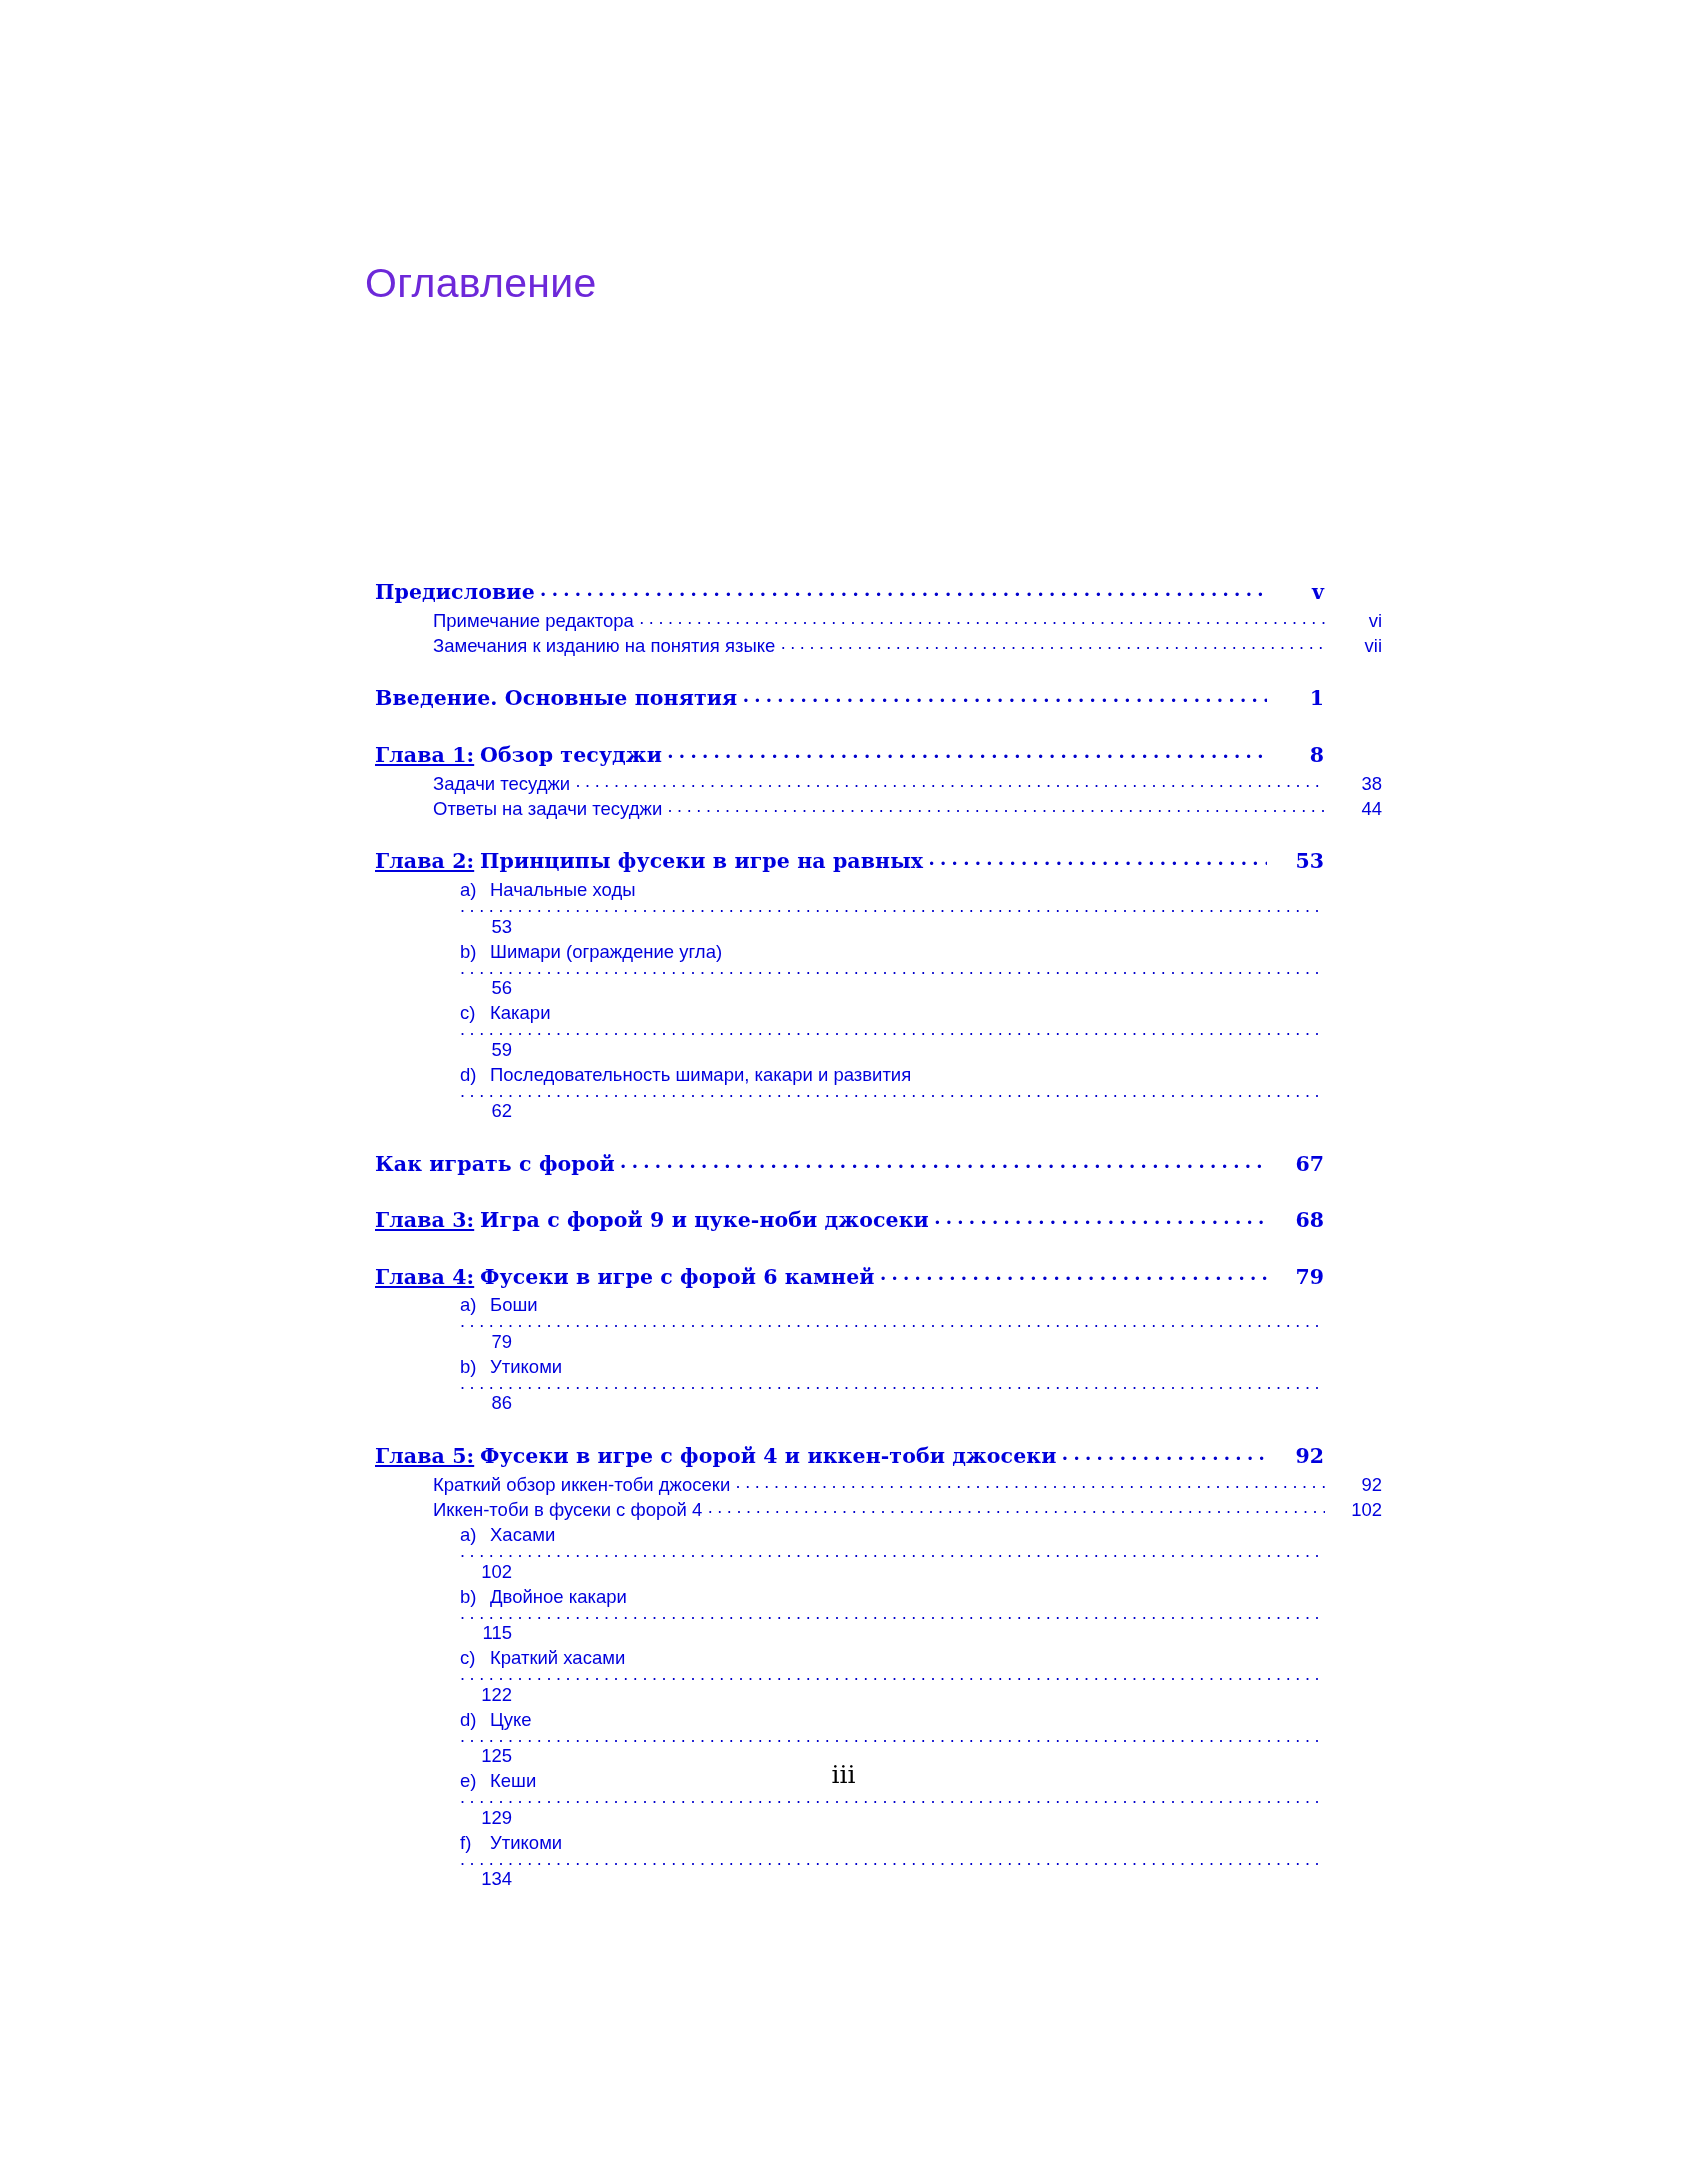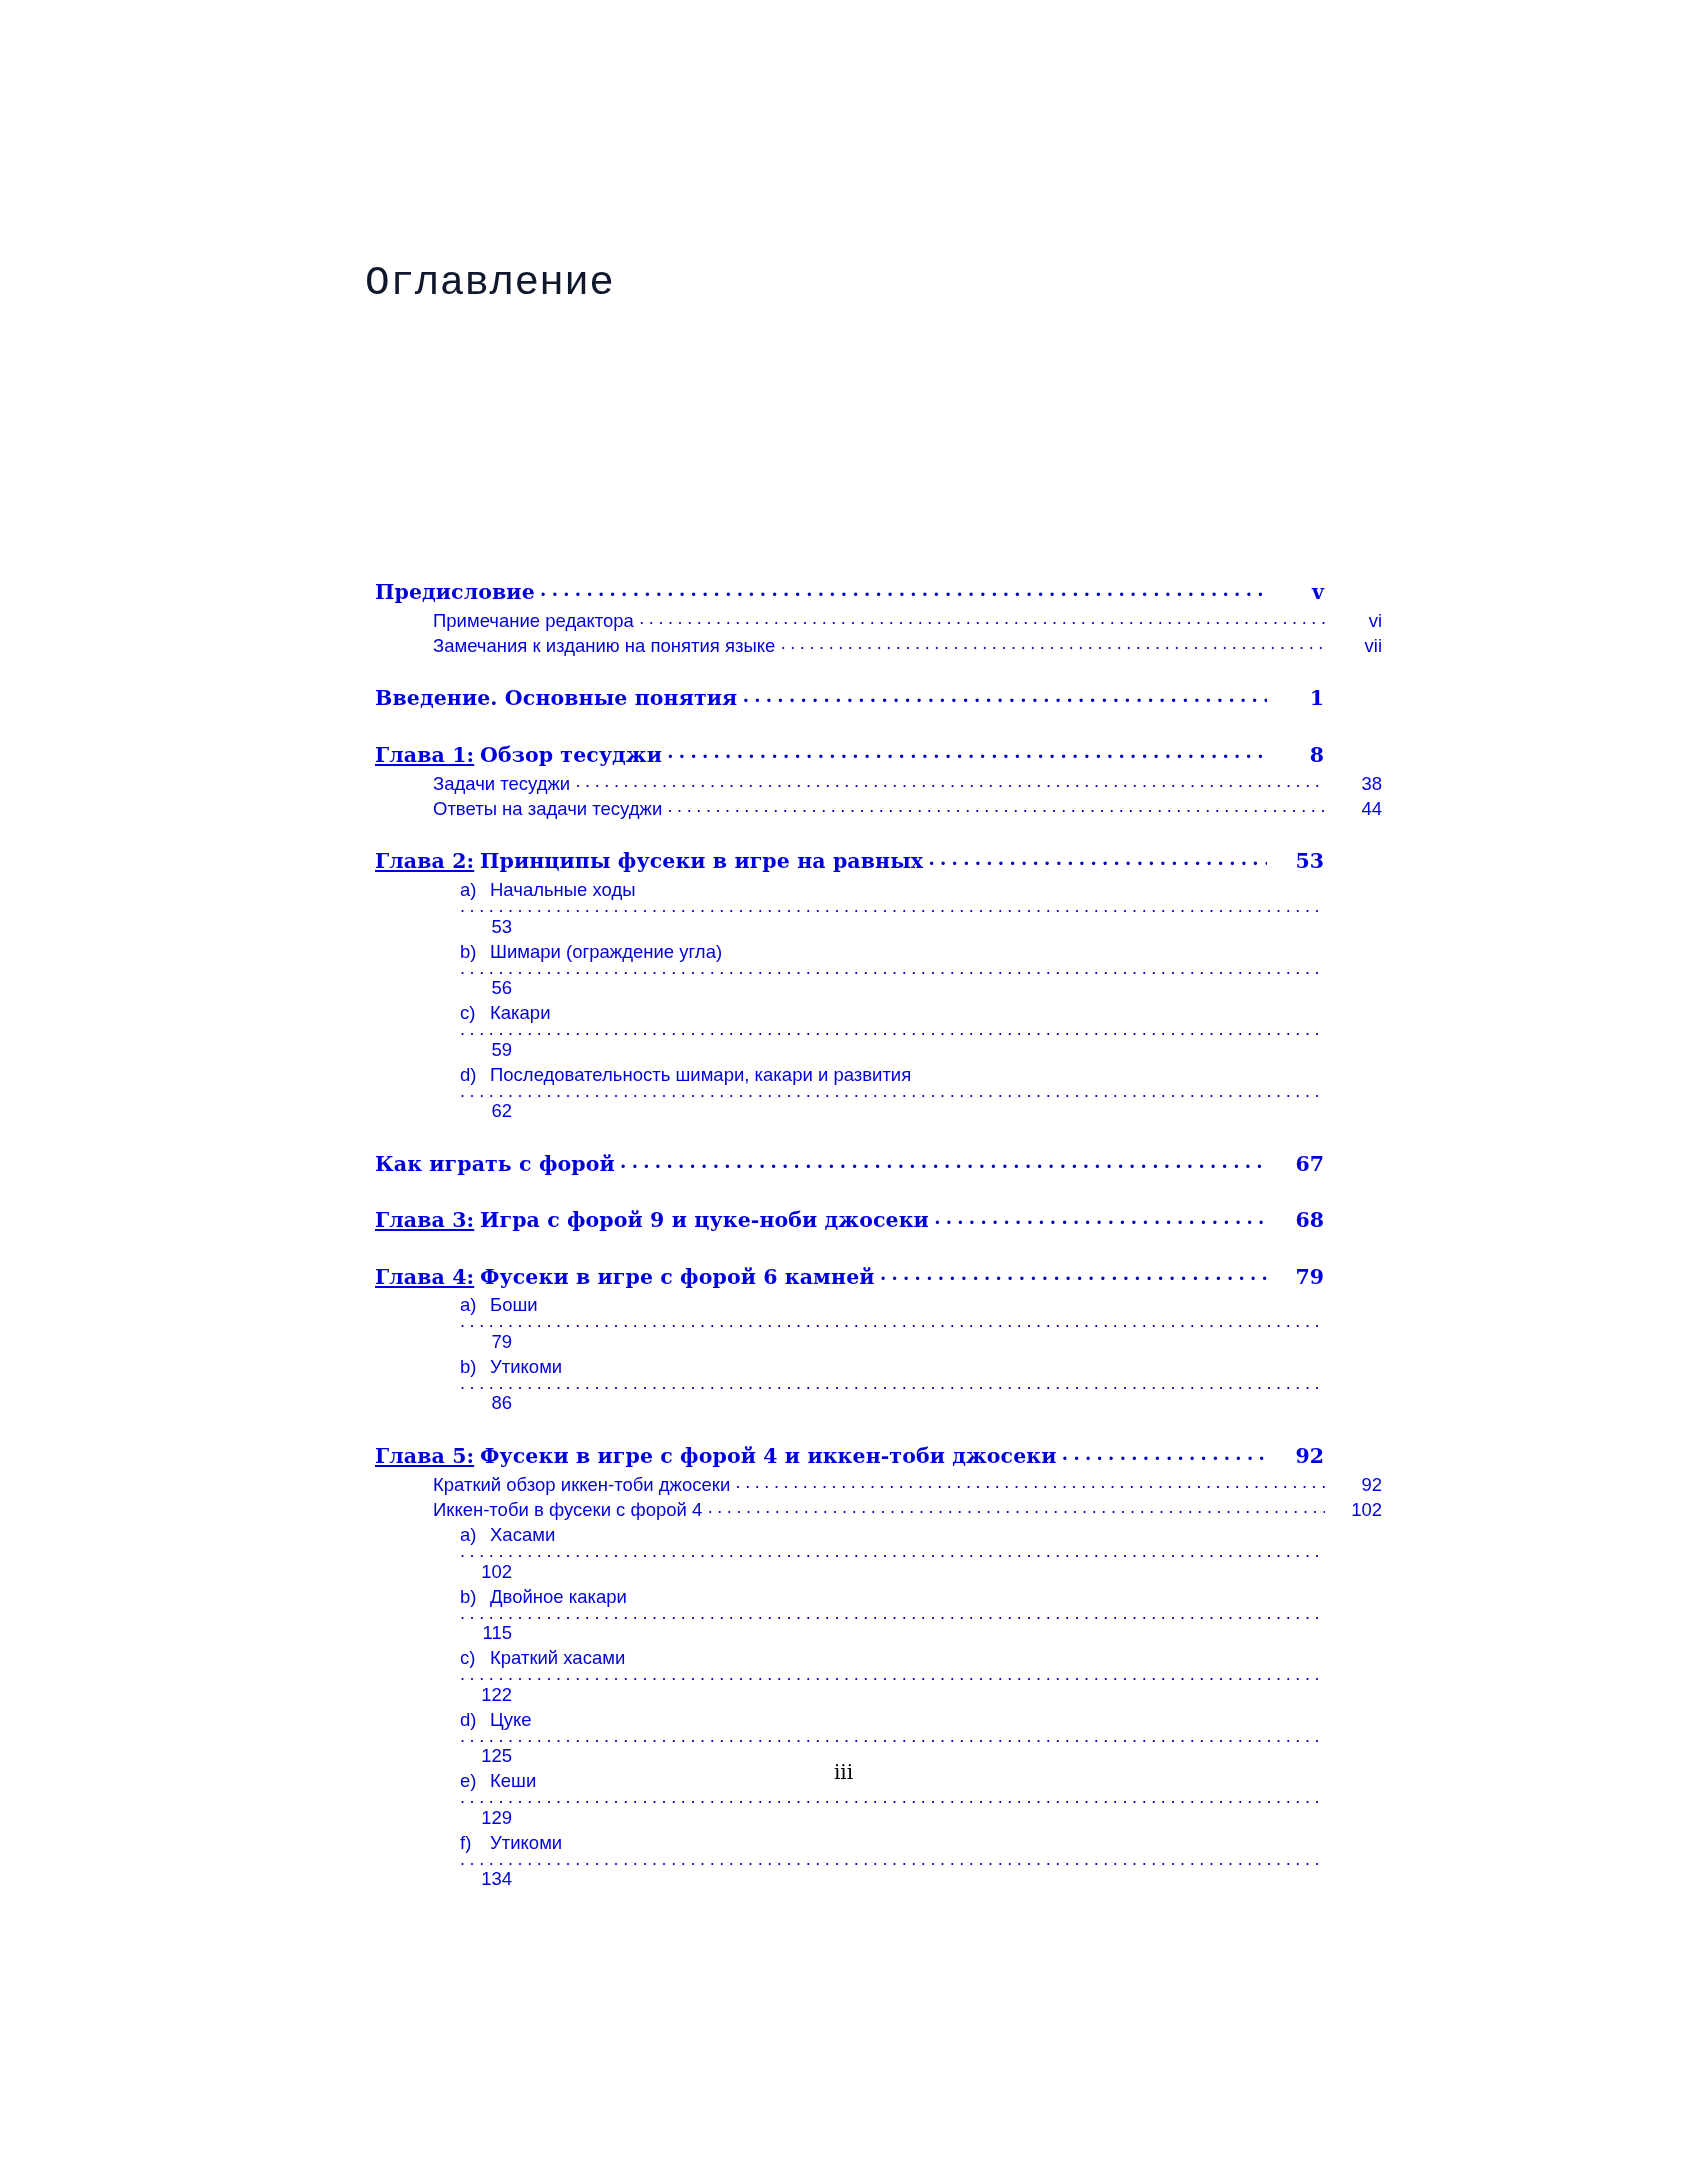--- a/index.html
+++ b/index.html
@@ -14,24 +14,24 @@
     background: #ffffff;
     font-family: "Liberation Serif", serif;
     color: #000000;
     box-sizing: border-box;
   }
   .title {
     position: absolute;
     left: 365px;
     top: 233px;
     font-size: 41px;
-    font-family: Liberation Mono, monospace;
+    font-family: Liberation Sans, sans-serif;
     font-weight: 400;
     letter-spacing: 0.3px;
-    color: #0f172a;
+    color: #6d28d9;
   }
   .toc {
     position: absolute;
     left: 365px;
     top: 582px;
     width: 959px;
   }
   .group {
     margin-bottom: 0;
   }
@@ -119,21 +119,21 @@
     display: inline-block;
     min-width: 30px;
   }
 
   .folio {
     position: absolute;
     left: 0;
     right: 0;
     top: 1760px;
     text-align: center;
-    font-size: 20px;
+    font-size: 25px;
     font-family: "DejaVu Serif", serif;
     color: #000000;
   }
 </style>
 </head>
 <body>
 
 <div class="page">
 
   <h1 class="title">Оглавление</h1>

